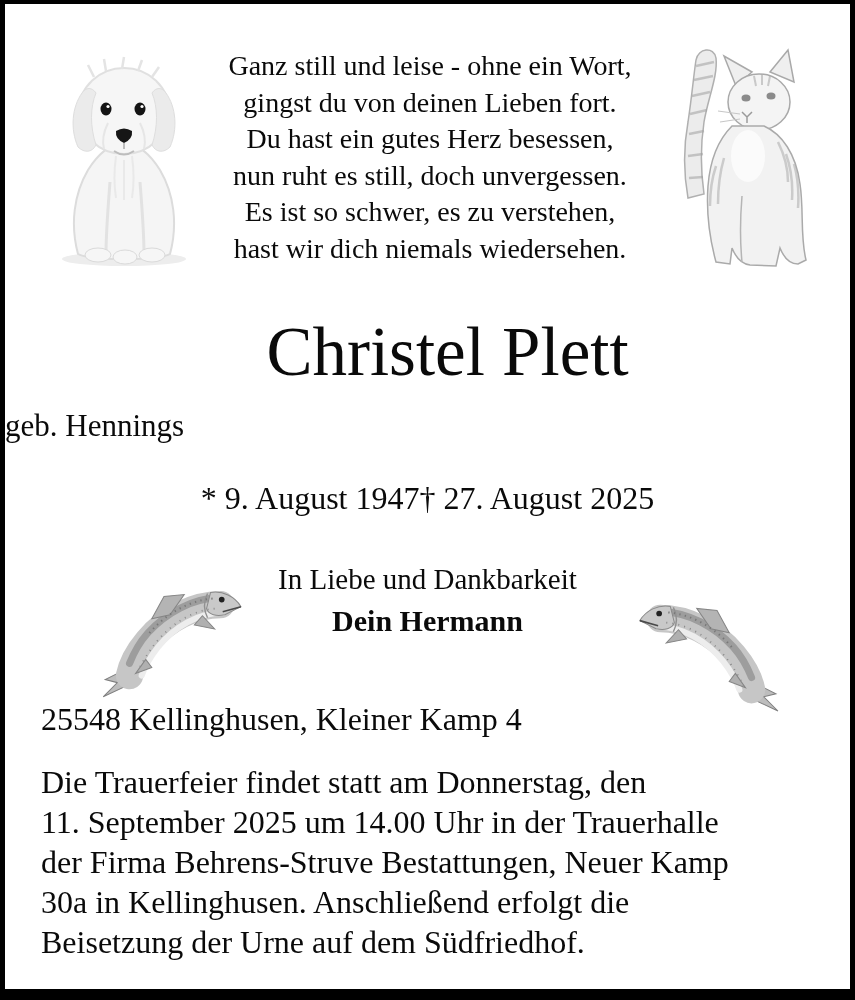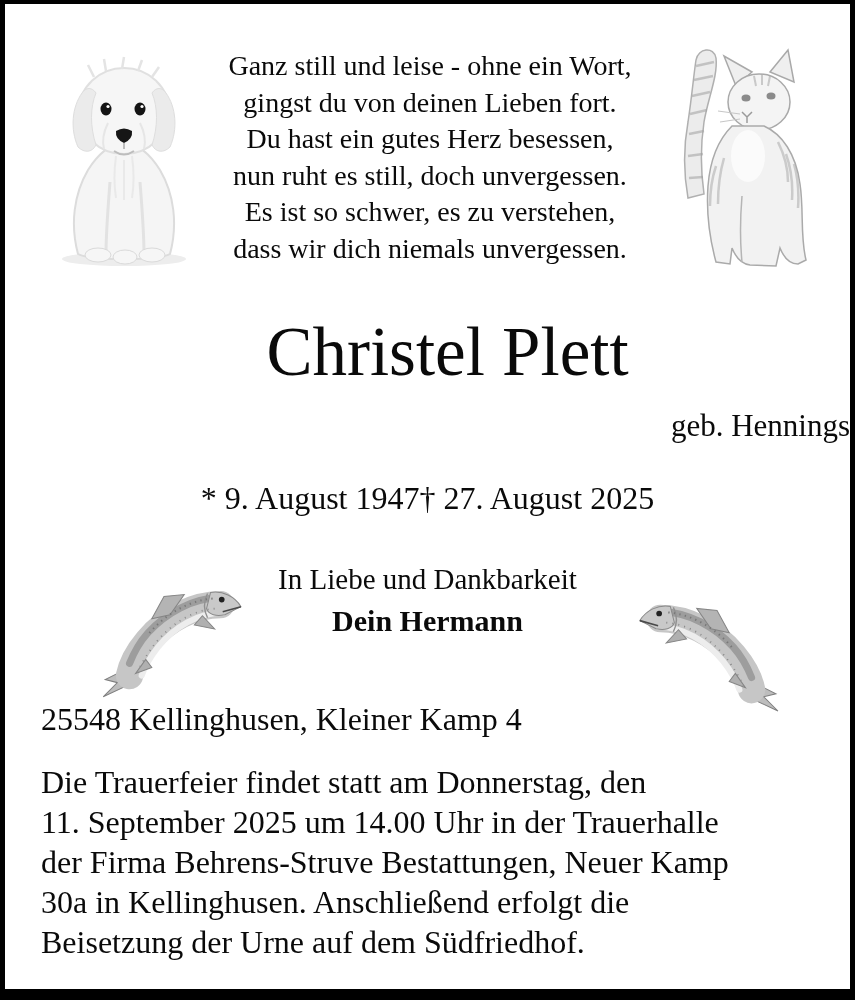--- a/index.html
+++ b/index.html
@@ -22,21 +22,21 @@
         font-size:28px;line-height:36.5px;white-space:nowrap;}
   
   .dog-wrap{left:40px;top:52px;width:160px;height:212px;}
   .cat-wrap{left:652px;top:40px;width:172px;height:230px;}
   .fish-left{left:84px;top:564px;width:154px;height:130px;}
   .fish-right{left:630px;top:578px;width:160px;height:130px;transform:scaleX(-1);}
   .dog-wrap svg,.cat-wrap svg,.fish-left svg,.fish-right svg{width:100%;height:100%;display:block;}
   
   .name{left:0;top:314px;width:100%;text-align:center;
         font-size:69px;line-height:1.0;font-weight:normal;margin:0;padding-left:20px;}
-  .maiden{left:0;top:404px;width:100%;text-align:right;font-size:31px;}
+  .maiden{left:0;top:404px;width:100%;text-align:left;font-size:31px;}
   .dates{left:0;top:476px;width:100%;text-align:center;font-size:32px;white-space:nowrap;}
   .dates .death{}
   .closing{left:0;top:548px;width:100%;text-align:center;font-size:29px;margin-top:11px;}
   .mourner{left:0;width:100%;text-align:center;font-size:30px;font-weight:bold;}
   .mourner.m1{top:600px;}
   .mourner.m2{top:640px;}
   
   .address{left:36px;top:697px;font-size:32px;white-space:nowrap;}
   .funeral{left:36px;top:758px;font-size:32px;line-height:40px;width:790px;}
 </style>
@@ -67,21 +67,21 @@
       <path d="M79,87 L79,93 M69,95 Q79,102 89,95" stroke="#bdbdbd" stroke-width="2" fill="none"></path>
     </svg>
   </div>
 
   <div class="abs poem">
     <div>Ganz still und leise - ohne ein Wort,</div>
     <div>gingst du von deinen Lieben fort.</div>
     <div>Du hast ein gutes Herz besessen,</div>
     <div>nun ruht es still, doch unvergessen.</div>
     <div>Es ist so schwer, es zu verstehen,</div>
-    <div>dass wir dich niemals unvergessen.</div>
+    <div>hast wir dich niemals wiedersehen.</div>
   </div>
 
   <div class="abs cat-wrap">
     <svg viewBox="0 0 170 230">
       <path d="M38,16 C40,4 56,2 58,14 C60,32 50,54 46,78 C43,98 42,122 46,150 L30,154 C25,126 26,100 30,78 C34,52 36,28 38,16 Z" fill="#ececec" stroke="#b0b0b0" stroke-width="1.5"></path>
       <path d="M38,22 L56,18 M36,36 L55,32 M34,52 L52,48 M32,70 L49,66 M31,90 L46,87 M30,112 L45,110 M31,134 L45,133" stroke="#a0a0a0" stroke-width="2.5" opacity="0.55" fill="none"></path>
       <path d="M78,42 L66,12 L94,28 Z" fill="#efefef" stroke="#a9a9a9" stroke-width="1.5"></path>
       <path d="M112,28 L130,6 L136,38 Z" fill="#efefef" stroke="#a9a9a9" stroke-width="1.5"></path>
       <ellipse cx="101" cy="58" rx="31" ry="28" fill="#f4f4f4" stroke="#a9a9a9" stroke-width="1.5"></ellipse>
       <path d="M96,32 L98,42 M104,30 L104,41 M112,32 L110,42" stroke="#ababab" stroke-width="2" opacity="0.6" fill="none"></path>

